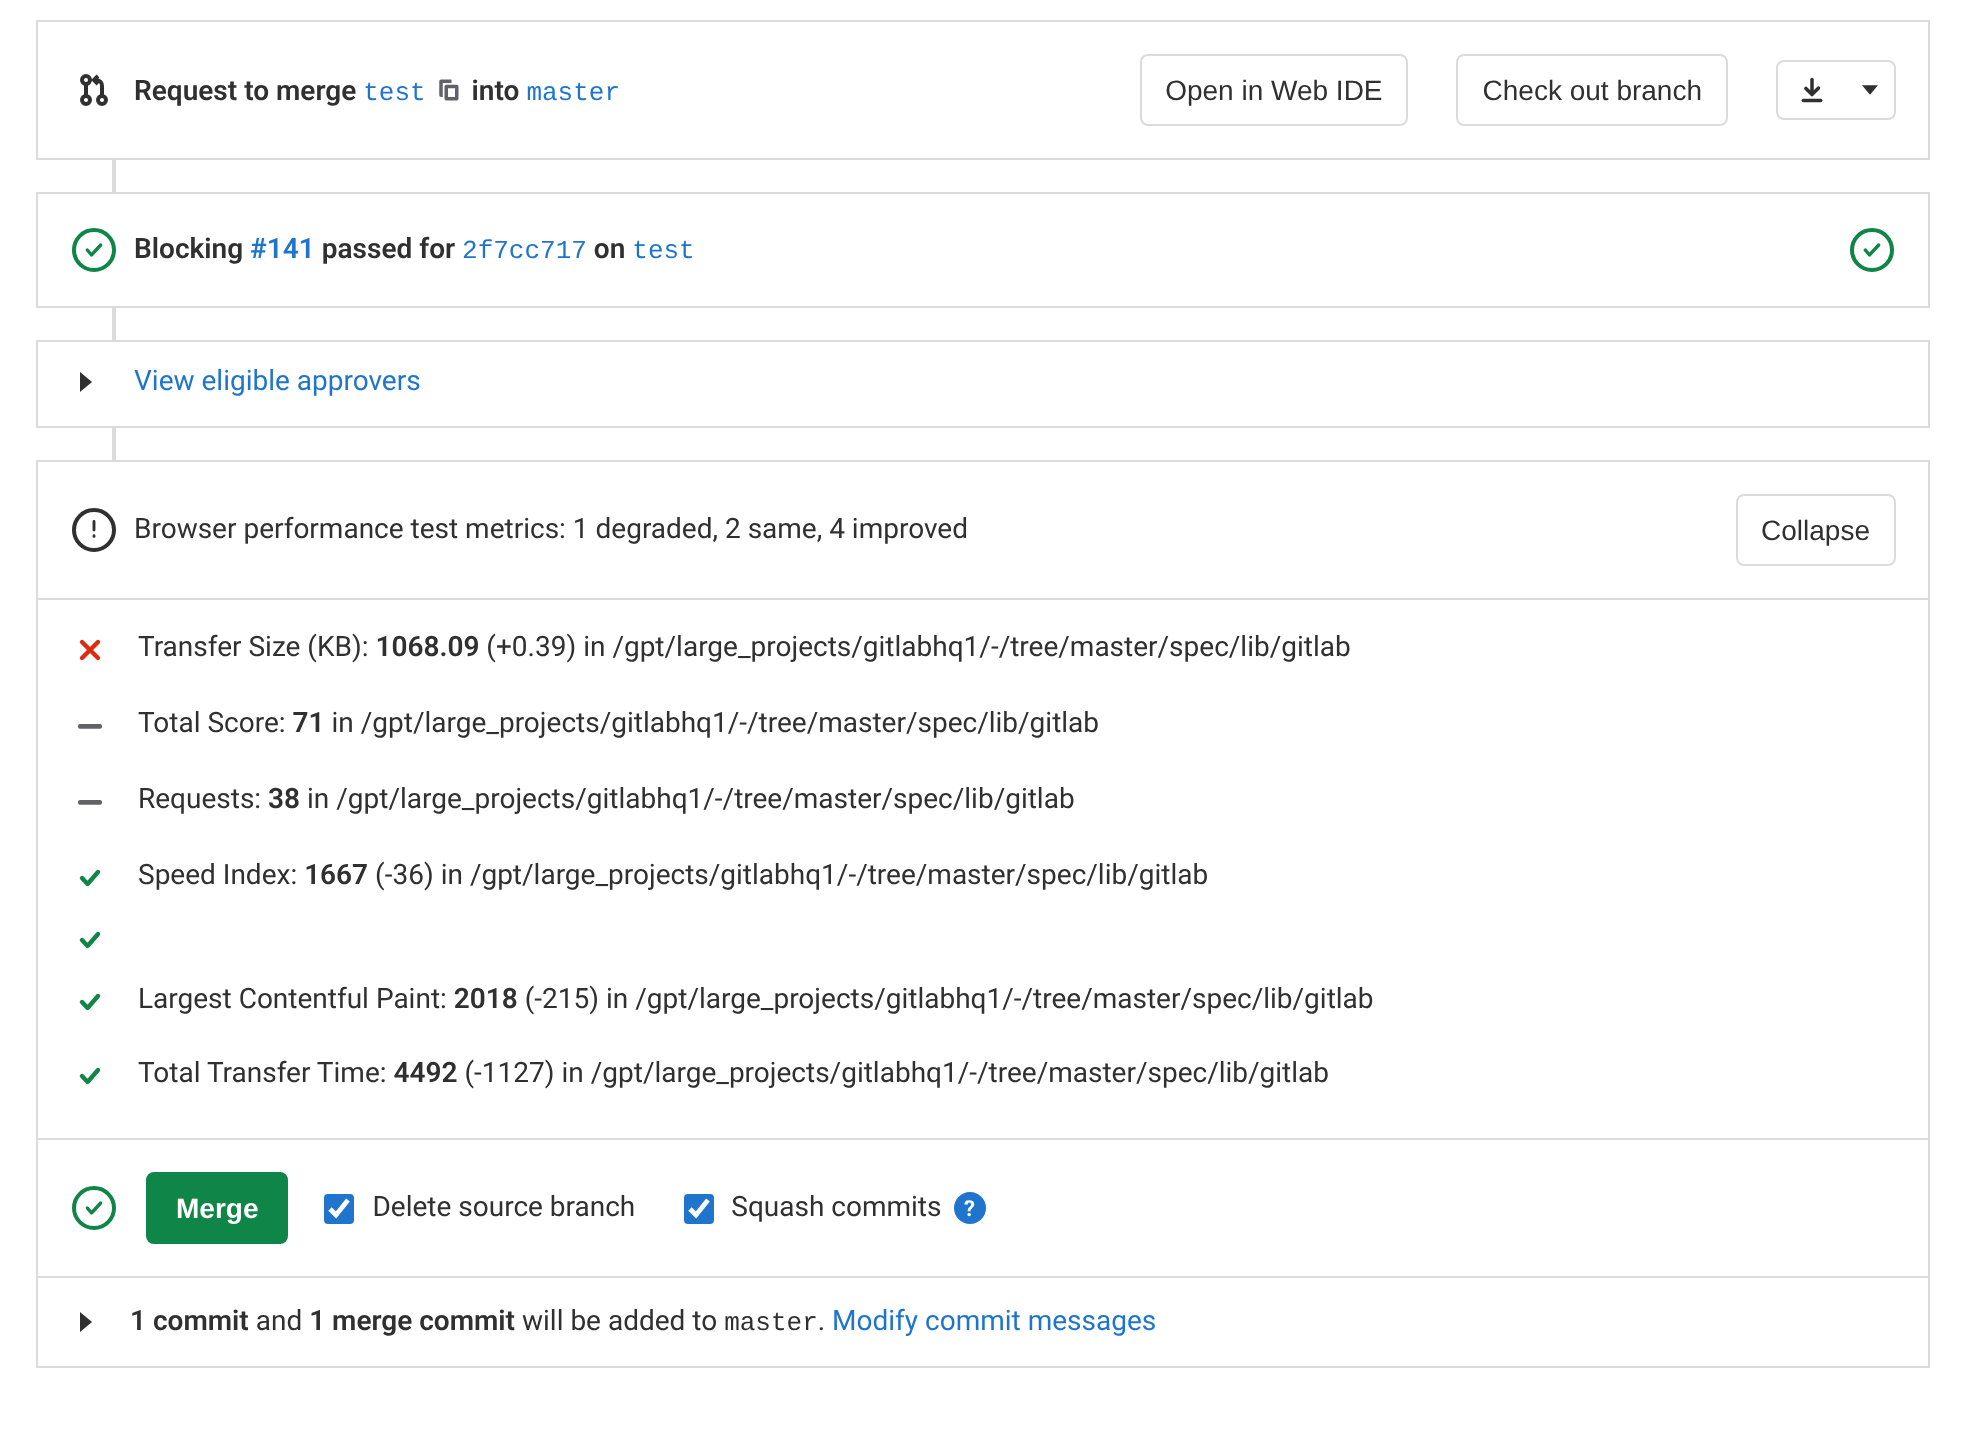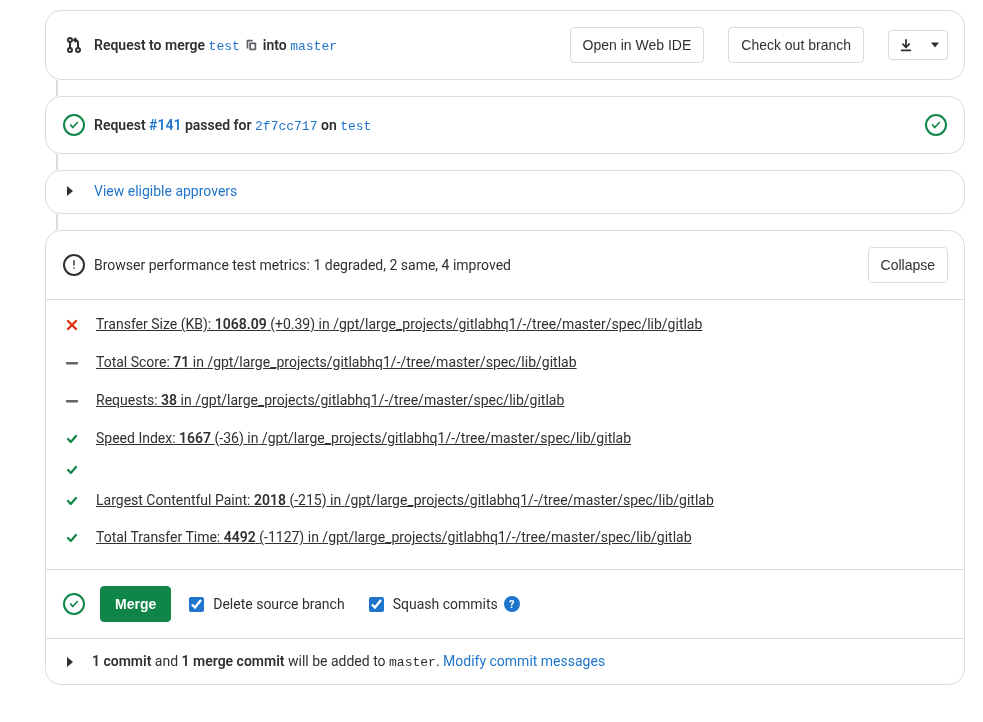--- a/index.html
+++ b/index.html
@@ -18,24 +18,23 @@
   body {
     margin: 0;
     font-family: -apple-system, BlinkMacSystemFont, "Segoe UI", Roboto, "Helvetica Neue", Arial, sans-serif;
     font-size: 14px;
     color: var(--gl-text);
     background: #fff;
     padding: 10px 18px;
   }
   .panel {
     border: 1px solid var(--gl-border);
-    border-radius: 16px;
+    border-radius: 0;
     margin-bottom: 0;
     background: #fff;
-    margin-left: 27px;
   }
   .vconnector {
     width: 2px;
     height: 16px;
     background: var(--gl-border);
     margin-left: 38px;
   }
   .row {
     display: flex;
     align-items: center;
@@ -226,21 +225,21 @@
 <div class="panel">
   <div class="row">
     <span class="icon-slot">
       <span class="status-circle">
         <svg viewBox="0 0 12 12" fill="none" stroke="currentColor" stroke-width="2" stroke-linecap="round" stroke-linejoin="round">
             <path d="M2 6l2.5 3L10 3"></path>
           </svg>
       </span>
     </span>
     <span class="grow">
-      <span class="bold">Request</span>
+      <span class="bold">Blocking</span>
       <a href="#" class="link bold">#141</a>
       <span class="bold">passed for</span>
       <a href="#" class="link mono">2f7cc717</a>
       <span class="bold">on</span>
       <a href="#" class="link mono">test</a>
     </span>
     <span class="icon-slot pipeline-right">
       <span class="status-circle">
         <svg viewBox="0 0 12 12" fill="none" stroke="currentColor" stroke-width="2" stroke-linecap="round" stroke-linejoin="round">
             <path d="M2 6l2.5 3L10 3"></path>
@@ -275,21 +274,21 @@
           </svg>
       </span>
     </span>
     <span class="grow">
       <span>Browser performance test metrics:</span>
       <span>1 degraded, 2 same, 4 improved</span>
     </span>
     <button class="btn">Collapse</button>
   </div>
 
-  <div class="metrics-list bordered-top" id="metrics-container" style="border-top:1px solid var(--gl-border);text-decoration:underline;">
+  <div class="metrics-list bordered-top" id="metrics-container" style="border-top:1px solid var(--gl-border);">
 
   <div class="metric-item">
         <span class="metric-icon red">
           <svg viewBox="0 0 12 12" stroke="currentColor" stroke-width="2.2" stroke-linecap="round">
             <path d="M2 2l8 8M10 2l-8 8"></path>
           </svg>
         </span>
         <span class="metric-text"><span>Transfer Size (KB): </span><span class="bold">1068.09</span> <span>(+0.39)</span>  <span>in</span> <span class="path">/gpt/large_projects/gitlabhq1/-/tree/master/spec/lib/gitlab</span></span>
       </div>
       <div class="metric-item">

